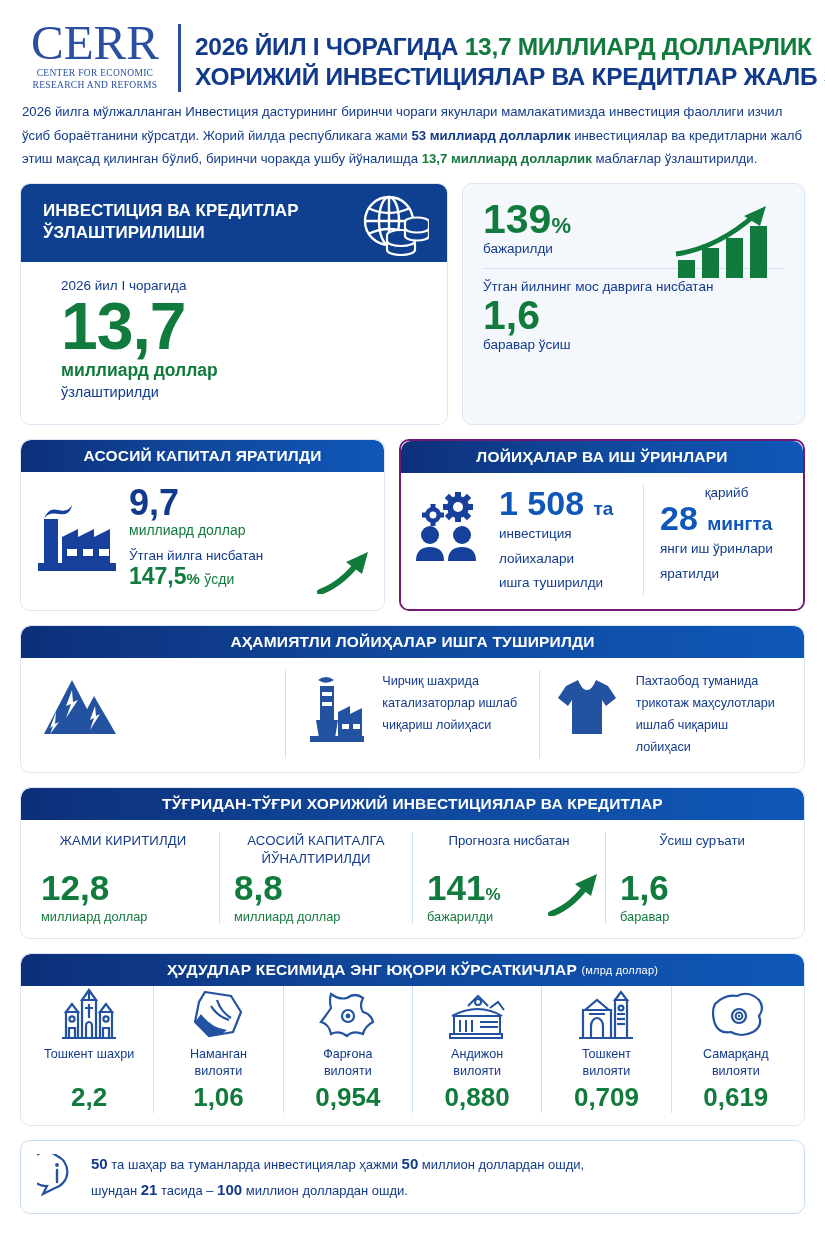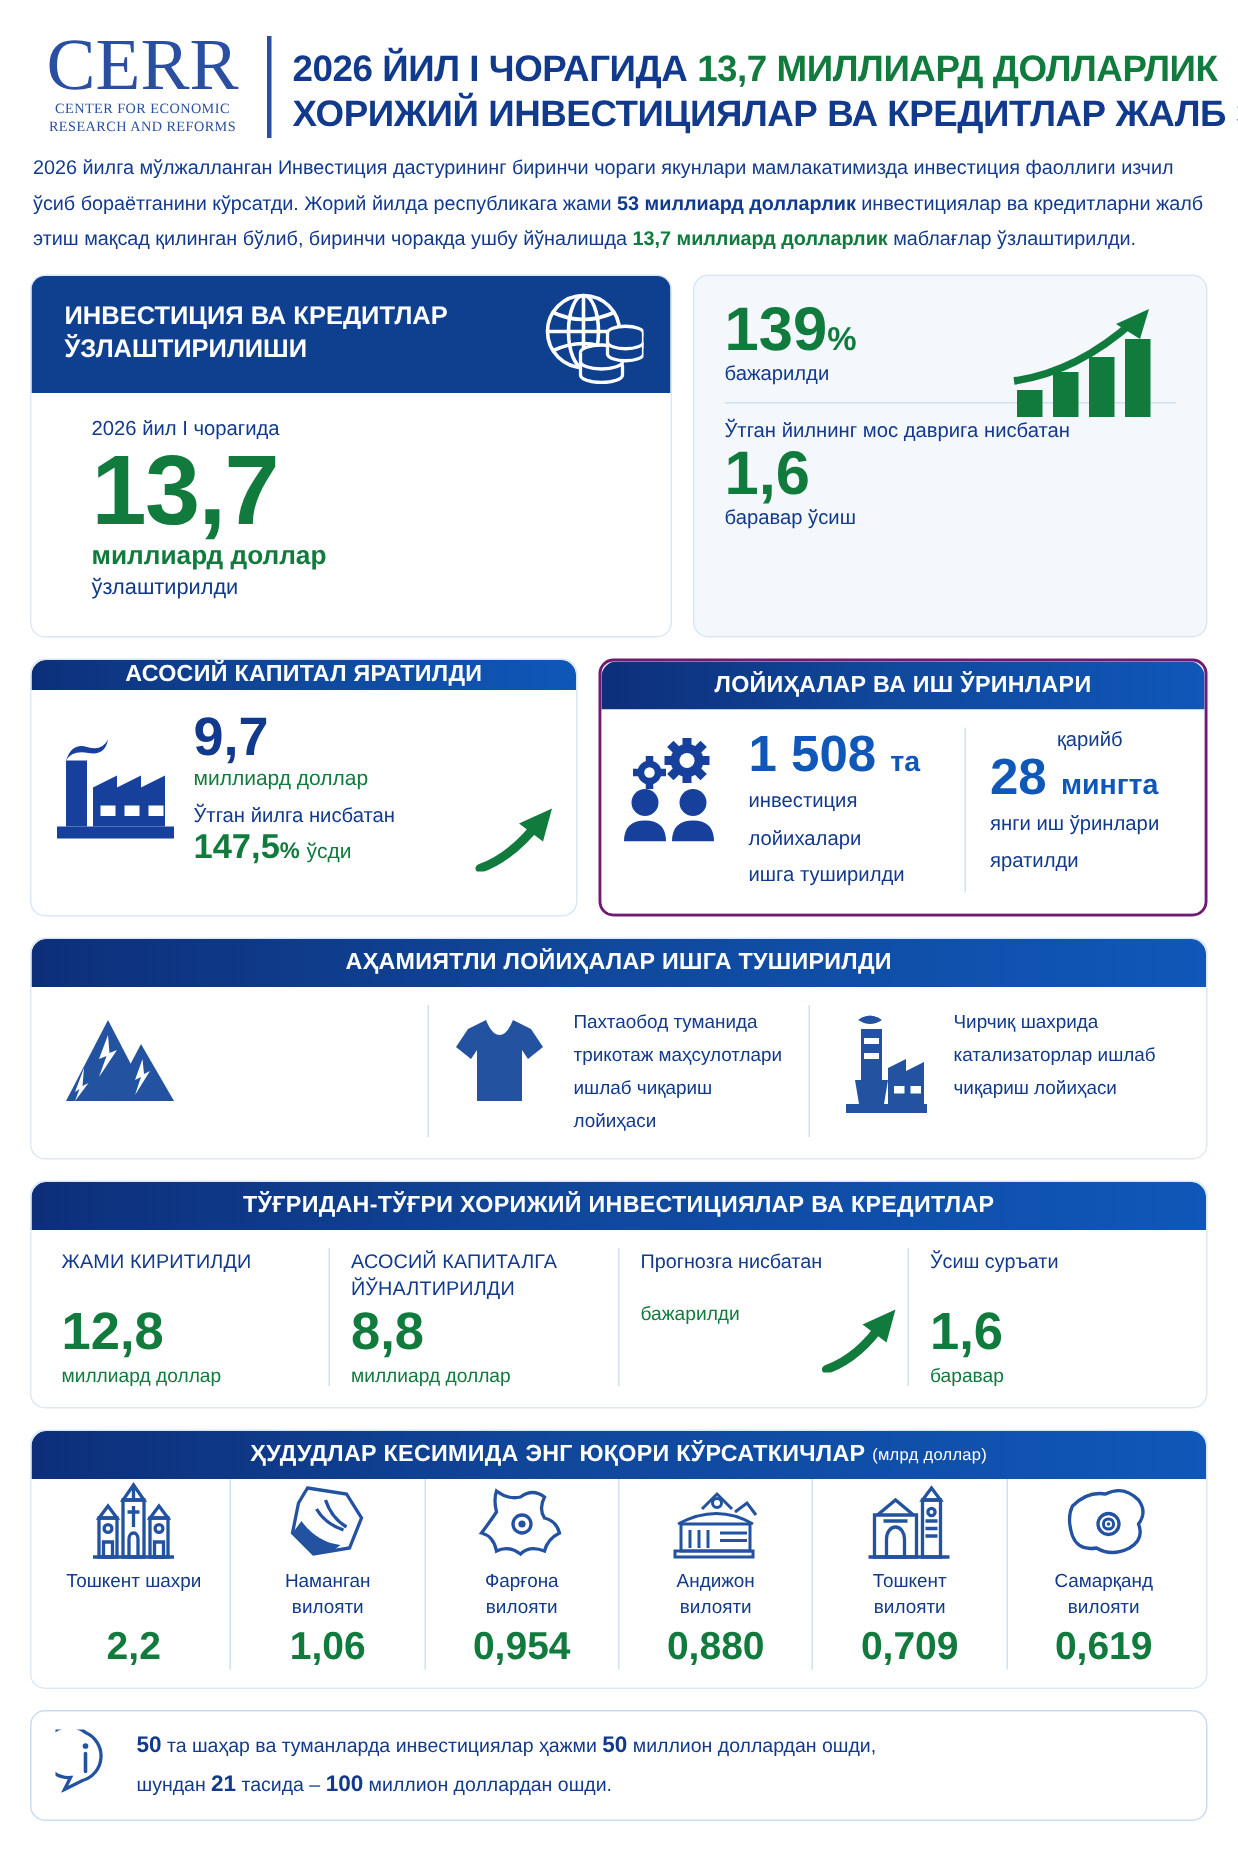--- a/index.html
+++ b/index.html
@@ -69,21 +69,21 @@
   .c-side { flex: 1; border-radius: 10px; padding: 14px 20px; }
   .side-top { position: relative; padding-bottom: 6px; }
   .side-div { height: 1px; background: #cfe0f2; margin: 6px 0 10px 0; }
   .pct { font-size: 41px; font-weight: 700; color: #117a3d; line-height: 1.05; }
   .pct small { font-size: 22px; font-weight: 700; }
   .side-label { font-size: 13.5px; color: #123a8c; }
   .chart-ico { position: absolute; right: 4px; top: 6px; }
 
   
   .c-cap { width: 365px; flex: 0 0 365px; border-radius: 10px; overflow: hidden; background:#fff; border:1px solid #dbe7f5;}
-  .c-cap .bar { height: 20px; }
+  .c-cap .bar { height: 32px; }
   .cap-body { display: flex; padding: 12px 14px 14px 10px; gap: 6px; background:#fff;}
   .cap-ico { flex: 0 0 92px; display: flex; align-items: center; justify-content: center; }
   .cap-txt { flex: 1; }
   .num-blue { font-size: 36px; font-weight: 700; color: #123a8c; line-height: 1.05; }
   .grn-lbl { font-size: 14px; color: #117a3d; }
   .blu-lbl { font-size: 13.5px; color: #123a8c; }
   .pct-grn { font-size: 23px; font-weight: 700; color: #117a3d; }
 
   .c-proj { flex: 1; border-radius: 10px; overflow: hidden; background:#fff; border:2px solid #701a75;}
   .c-proj .bar { height: 32px; }
@@ -99,21 +99,21 @@
   .wide-body { display: flex; padding: 12px 12px 14px 12px; background:#fff;}
   .pcol { flex: 1; display: flex; gap: 10px; padding: 0 8px; align-items: flex-start; }
   .pcol + .pcol { border-left: 1px solid #cfe0f2; }
   .pcol-ico { flex: 0 0 78px; display: flex; justify-content: center; padding-top: 6px;}
   .pcol-txt { font-size: 12.6px; line-height: 1.75; color: #123a8c; }
 
   
   .fdi-body { display: flex; padding: 12px 6px 14px 6px; background:#fff;}
   .fcol { flex: 1; padding: 0 14px; }
   .fcol + .fcol { border-left: 1px solid #cfe0f2; }
-  .fcol .cap { font-size: 13.2px; color: #123a8c; line-height: 1.35; min-height: 36px; }
+  .fcol .cap { font-size: 13.2px; color: #123a8c; line-height: 1.35; min-height: 36px; text-align: center; }
   .fcol .cap.upper { font-weight: 400; letter-spacing: .1px; }
   .fnum { font-size: 35px; font-weight: 700; color: #117a3d; line-height: 1.15; }
   .fnum small { font-size: 17px; }
   .fsub { font-size: 12.8px; color: #117a3d; }
   .frel { position: relative; }
   .farrow { position: absolute; right: 2px; bottom: 4px; }
 
   
   .reg-body { display: flex; padding: 0 4px 12px 4px; background:#fff;}
   .rcol { flex: 1; text-align: center; padding: 0 4px; }
@@ -320,48 +320,48 @@
               <path d="M30 14 L24 30 L29 28 L24 42 L36 24 L31 26 Z"></path>
               <path d="M53 30 L48 44 L52 42 L48 54 L58 38 L54 40 Z"></path>
               <path d="M14 36 L8 52 L11 50 L8 58 L17 46 L13 48 Z"></path>
             </g>
           </svg>
         </div>
       </div>
 
       <div class="pcol">
         <div class="pcol-ico">
-          <svg width="62" height="62" viewBox="0 0 62 62">
-            <path fill="#2352a0" d="M22 4 L10 10 L2 22 L12 30 L16 24 V58 H46 V24 L50 30 L60 22 L52 10 L40 4 Q36 14 31 14 Q26 14 22 4 Z"></path>
-          </svg>
-        </div>
-        <div class="pcol-txt">Пахтаобод туманида трикотаж маҳсулотлари ишлаб чиқариш лойиҳаси</div>
-      </div>
-
-      <div class="pcol">
-        <div class="pcol-ico">
           <svg width="62" height="66" viewBox="0 0 62 66">
             <g fill="#2352a0">
               <path d="M16 4 q8-6 16 0 q-6 4-12 2 z"></path>
               <path d="M18 10 h14 v34 h-14z"></path>
               <path d="M14 44 h22 l-3 18 h-16z"></path>
               <path d="M36 36 l12-6 v8 l12-6 v30 H36z"></path>
               <rect x="8" y="60" width="54" height="6"></rect>
             </g>
             <g fill="#fff">
               <rect x="20" y="16" width="10" height="4"></rect>
               <rect x="20" y="26" width="10" height="4"></rect>
               <rect x="40" y="48" width="7" height="5"></rect>
               <rect x="51" y="48" width="7" height="5"></rect>
             </g>
           </svg>
         </div>
         <div class="pcol-txt">Чирчиқ шахрида катализаторлар ишлаб чиқариш лойиҳаси</div>
       </div>
 
+      <div class="pcol">
+        <div class="pcol-ico">
+          <svg width="62" height="62" viewBox="0 0 62 62">
+            <path fill="#2352a0" d="M22 4 L10 10 L2 22 L12 30 L16 24 V58 H46 V24 L50 30 L60 22 L52 10 L40 4 Q36 14 31 14 Q26 14 22 4 Z"></path>
+          </svg>
+        </div>
+        <div class="pcol-txt">Пахтаобод туманида трикотаж маҳсулотлари ишлаб чиқариш лойиҳаси</div>
+      </div>
+
     </div>
   </div>
 
   <div class="c-wide">
     <div class="bar">ТЎҒРИДАН-ТЎҒРИ ХОРИЖИЙ ИНВЕСТИЦИЯЛАР ВА КРЕДИТЛАР</div>
     <div class="fdi-body">
 
       <div class="fcol">
         <div class="cap upper">ЖАМИ КИРИТИЛДИ</div>
         <div class="fnum"><span>12,8</span><small></small></div>
@@ -369,20 +369,21 @@
       </div>
 
       <div class="fcol">
         <div class="cap upper">АСОСИЙ КАПИТАЛГА ЙЎНАЛТИРИЛДИ</div>
         <div class="fnum"><span>8,8</span><small></small></div>
         <div class="fsub">миллиард доллар</div>
       </div>
 
       <div class="fcol frel">
         <div class="cap">Прогнозга нисбатан</div>
+        <div class="fnum"><span>141</span><small>%</small></div>
         <div class="fsub">бажарилди</div>
         <span class="farrow">
           <svg width="56" height="44" viewBox="0 0 56 44">
             <path d="M4 42 Q26 34 42 10" stroke="#117a3d" stroke-width="6" fill="none" stroke-linecap="round"></path>
             <path d="M50 2 L44 24 L28 12 Z" fill="#117a3d"></path>
           </svg>
         </span>
       </div>
 
       <div class="fcol">

